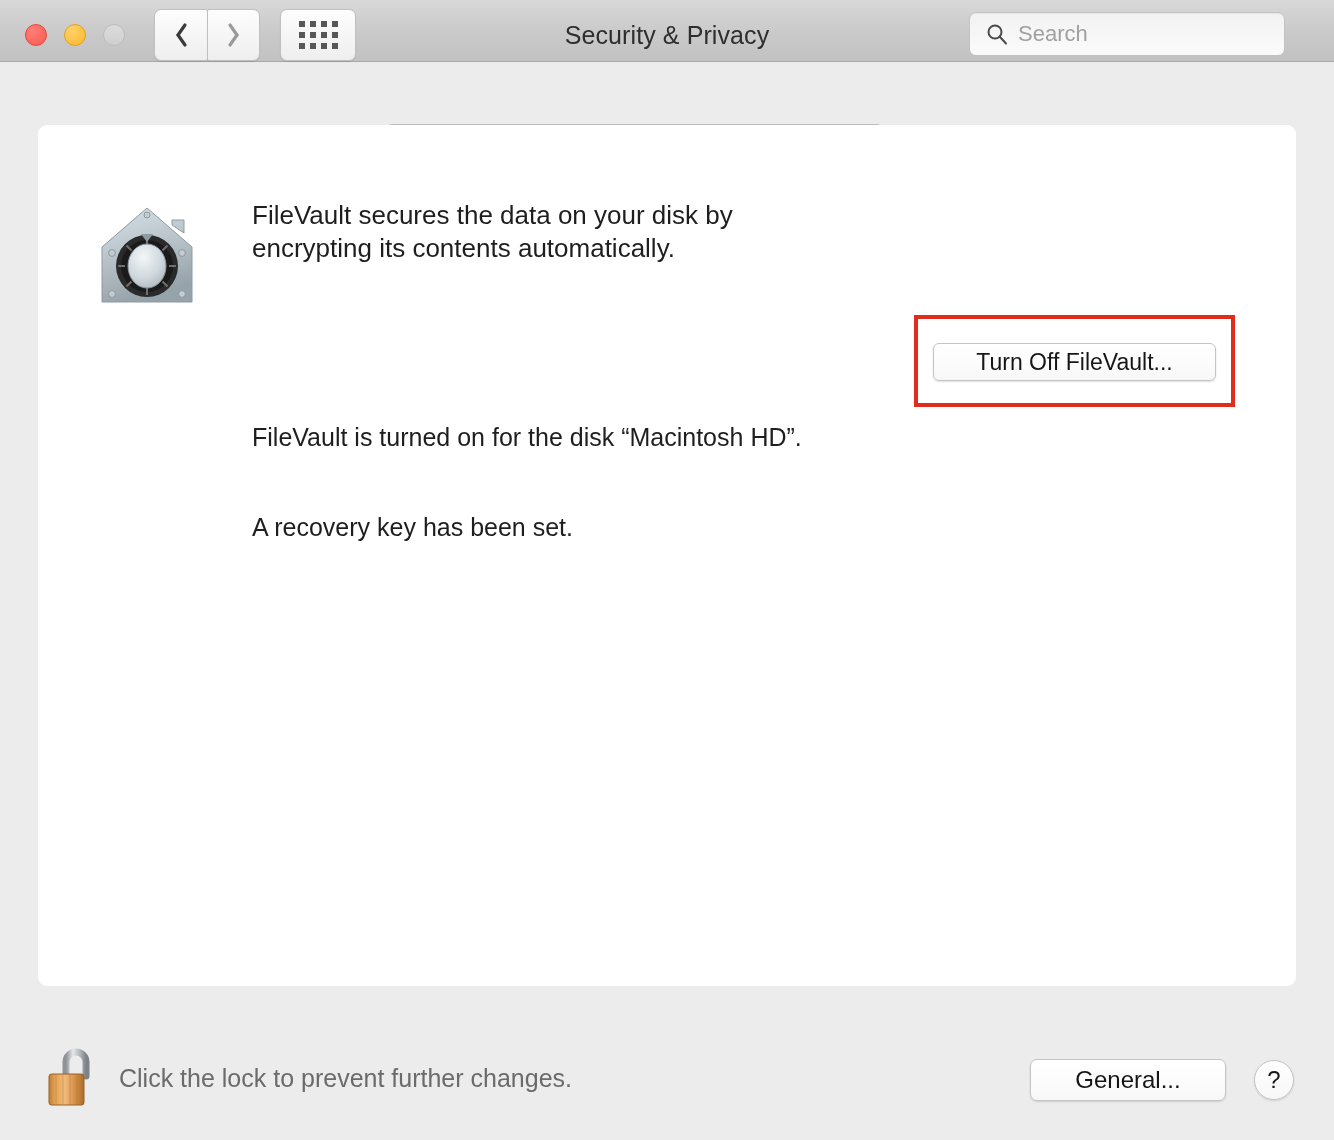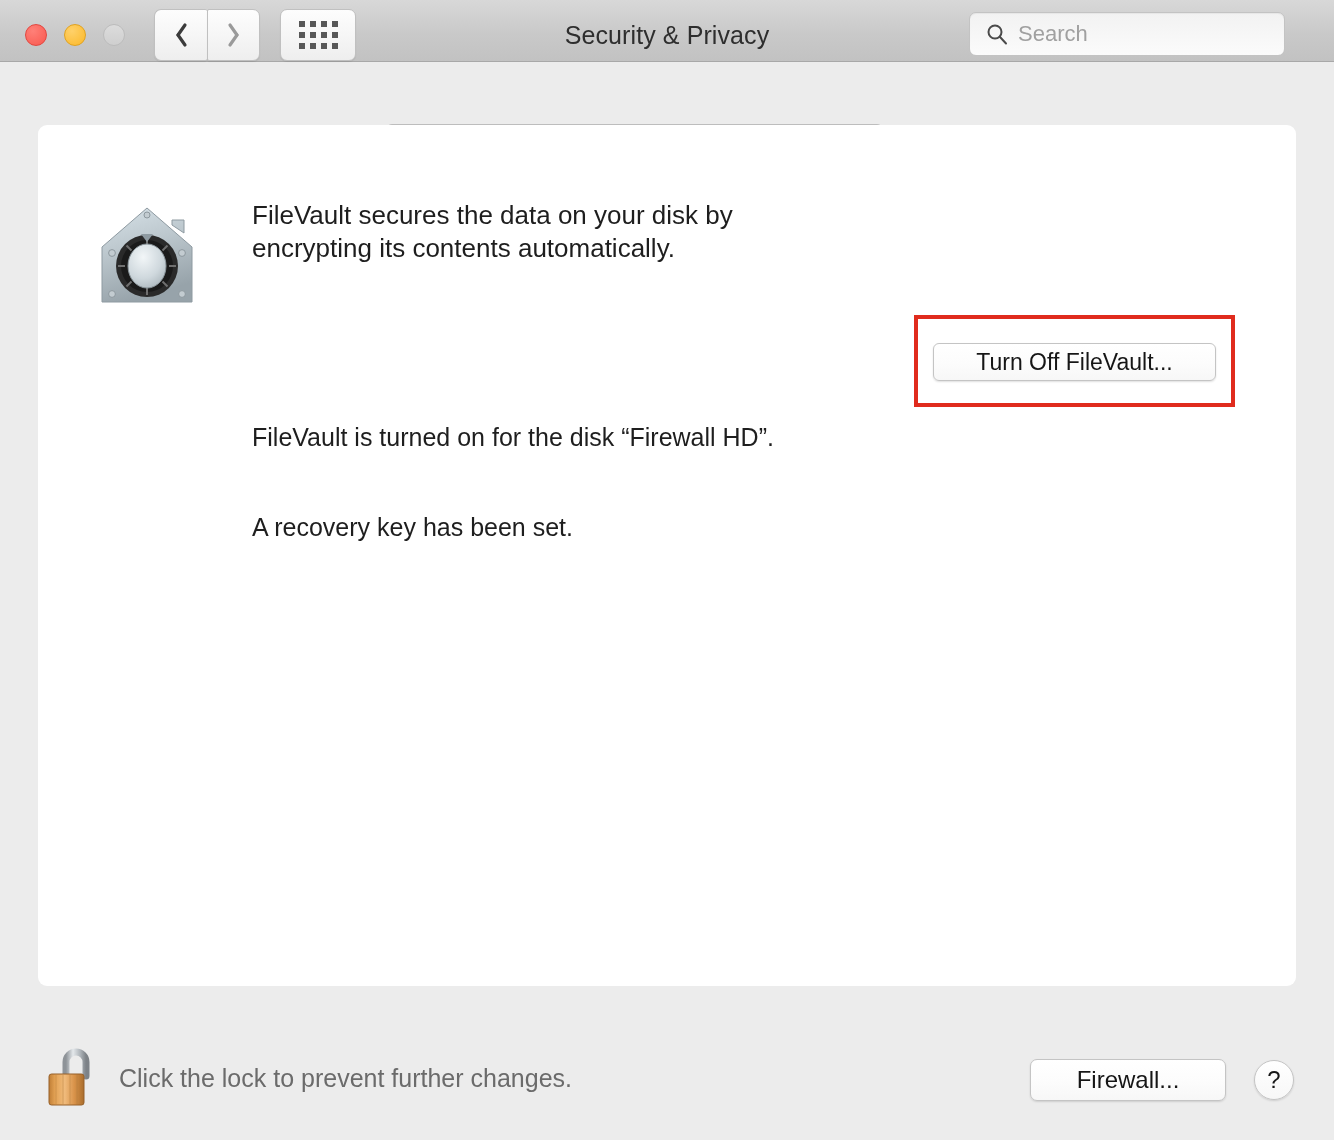--- a/index.html
+++ b/index.html
@@ -321,21 +321,21 @@
       <circle cx="16" cy="50" r="3.4" fill="#c3ccd1" stroke="#8d989e"></circle>
       <circle cx="86" cy="50" r="3.4" fill="#c3ccd1" stroke="#8d989e"></circle>
       <circle cx="16" cy="91" r="3.4" fill="#c3ccd1" stroke="#8d989e"></circle>
       <circle cx="86" cy="91" r="3.4" fill="#c3ccd1" stroke="#8d989e"></circle>
       <circle cx="51" cy="12" r="3" fill="#c3ccd1" stroke="#8d989e"></circle>
     </svg>
 
     <div id="desc">FileVault secures the data on your disk by encrypting its contents automatically.</div>
 
 
-    <div id="status-disk">FileVault is turned on for the disk “Firewall HD”.</div>
+    <div id="status-disk">FileVault is turned on for the disk “Macintosh HD”.</div>
     <div id="status-key">A recovery key has been set.</div>
 
     <div id="highlight"></div>
     <button id="turnoff-btn">Turn Off FileVault...</button>
   </div>
 
   <button id="lock-btn">
     <svg width="54" height="62" viewBox="0 0 54 62">
       <defs>
         <linearGradient id="bodyGrad" x1="0" y1="0" x2="1" y2="0">
@@ -358,16 +358,16 @@
         <line x1="12" y1="29" x2="12" y2="58"></line>
         <line x1="19" y1="29" x2="19" y2="58"></line>
         <line x1="26" y1="29" x2="26" y2="58"></line>
         <line x1="33" y1="29" x2="33" y2="58"></line>
       </g>
     </svg>
   </button>
 
   <div id="lock-text">Click the lock to prevent further changes.</div>
 
-  <button id="advanced-btn">Firewall...</button>
+  <button id="advanced-btn">General...</button>
   <button id="help-btn">?</button>
 
 </div>
 
 </body></html>

